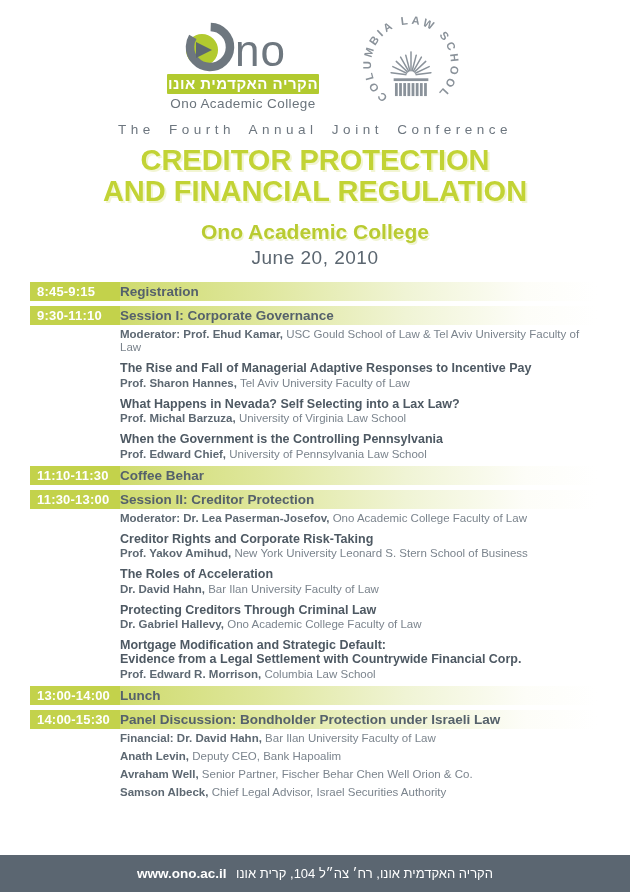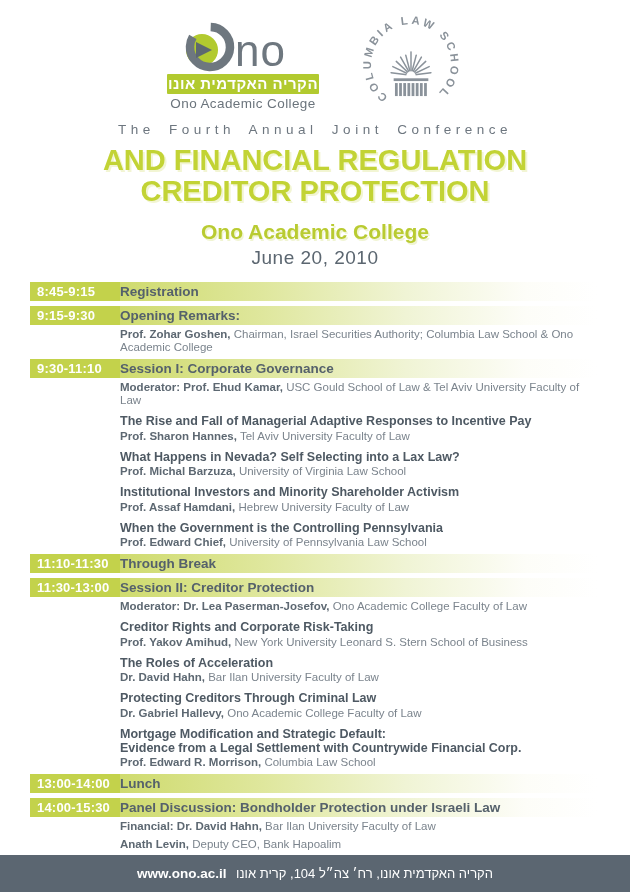--- a/index.html
+++ b/index.html
@@ -120,47 +120,35 @@
         <rect x="60.7" y="82" width="3.2" height="15"></rect>
         <rect x="65.5" y="82" width="3.2" height="15"></rect>
         <rect x="70.3" y="82" width="3.2" height="15"></rect>
         <rect x="75.1" y="82" width="3.2" height="15"></rect>
       </g>
     </svg>
   </div>
 
   <div class="tagline">The Fourth Annual Joint Conference</div>
   <div class="main-title">
+    <div>CREDITOR PROTECTION</div>
     <div>AND FINANCIAL REGULATION</div>
-    <div>CREDITOR PROTECTION</div>
   </div>
   <div class="venue">Ono Academic College</div>
   <div class="date">June 20, 2010</div>
 
   <div class="sched">
 
     <div class="row">
       <div class="bar">
         <span class="time">8:45-9:15</span>
         <span class="blabel">Registration</span>
       </div>
     </div>
 
-    <div class="row">
-      <div class="bar">
-        <span class="time">9:15-9:30</span>
-        <span class="blabel">Opening Remarks:</span>
-      </div>
-      <div class="details">
-        <p class="sp">
-          <span class="nm">Prof. Zohar Goshen,</span>
-          <span> Chairman, Israel Securities Authority; Columbia Law School &amp; Ono Academic College</span>
-        </p>
-      </div>
-    </div>
 
     <div class="row">
       <div class="bar">
         <span class="time">9:30-11:10</span>
         <span class="blabel">Session I: Corporate Governance</span>
       </div>
       <div class="details">
         <p class="sp">
           <span class="nm">Moderator: Prof. Ehud Kamar,</span>
           <span> USC Gould School of Law &amp; Tel Aviv University Faculty of Law</span>
@@ -173,40 +161,33 @@
           </p>
         </div>
         <div class="talk">
           <p class="tt">What Happens in Nevada? Self Selecting into a Lax Law?</p>
           <p class="sp">
             <span class="nm">Prof. Michal Barzuza,</span>
             <span> University of Virginia Law School</span>
           </p>
         </div>
         <div class="talk">
-          <p class="tt">Institutional Investors and Minority Shareholder Activism</p>
-          <p class="sp">
-            <span class="nm">Prof. Assaf Hamdani,</span>
-            <span> Hebrew University Faculty of Law</span>
-          </p>
-        </div>
-        <div class="talk">
           <p class="tt">When the Government is the Controlling Pennsylvania</p>
           <p class="sp">
             <span class="nm">Prof. Edward Chief,</span>
             <span> University of Pennsylvania Law School</span>
           </p>
         </div>
       </div>
     </div>
 
     <div class="row">
       <div class="bar">
         <span class="time">11:10-11:30</span>
-        <span class="blabel">Through Break</span>
+        <span class="blabel">Coffee Behar</span>
       </div>
     </div>
 
     <div class="row">
       <div class="bar">
         <span class="time">11:30-13:00</span>
         <span class="blabel">Session II: Creditor Protection</span>
       </div>
       <div class="details">
         <p class="sp">

